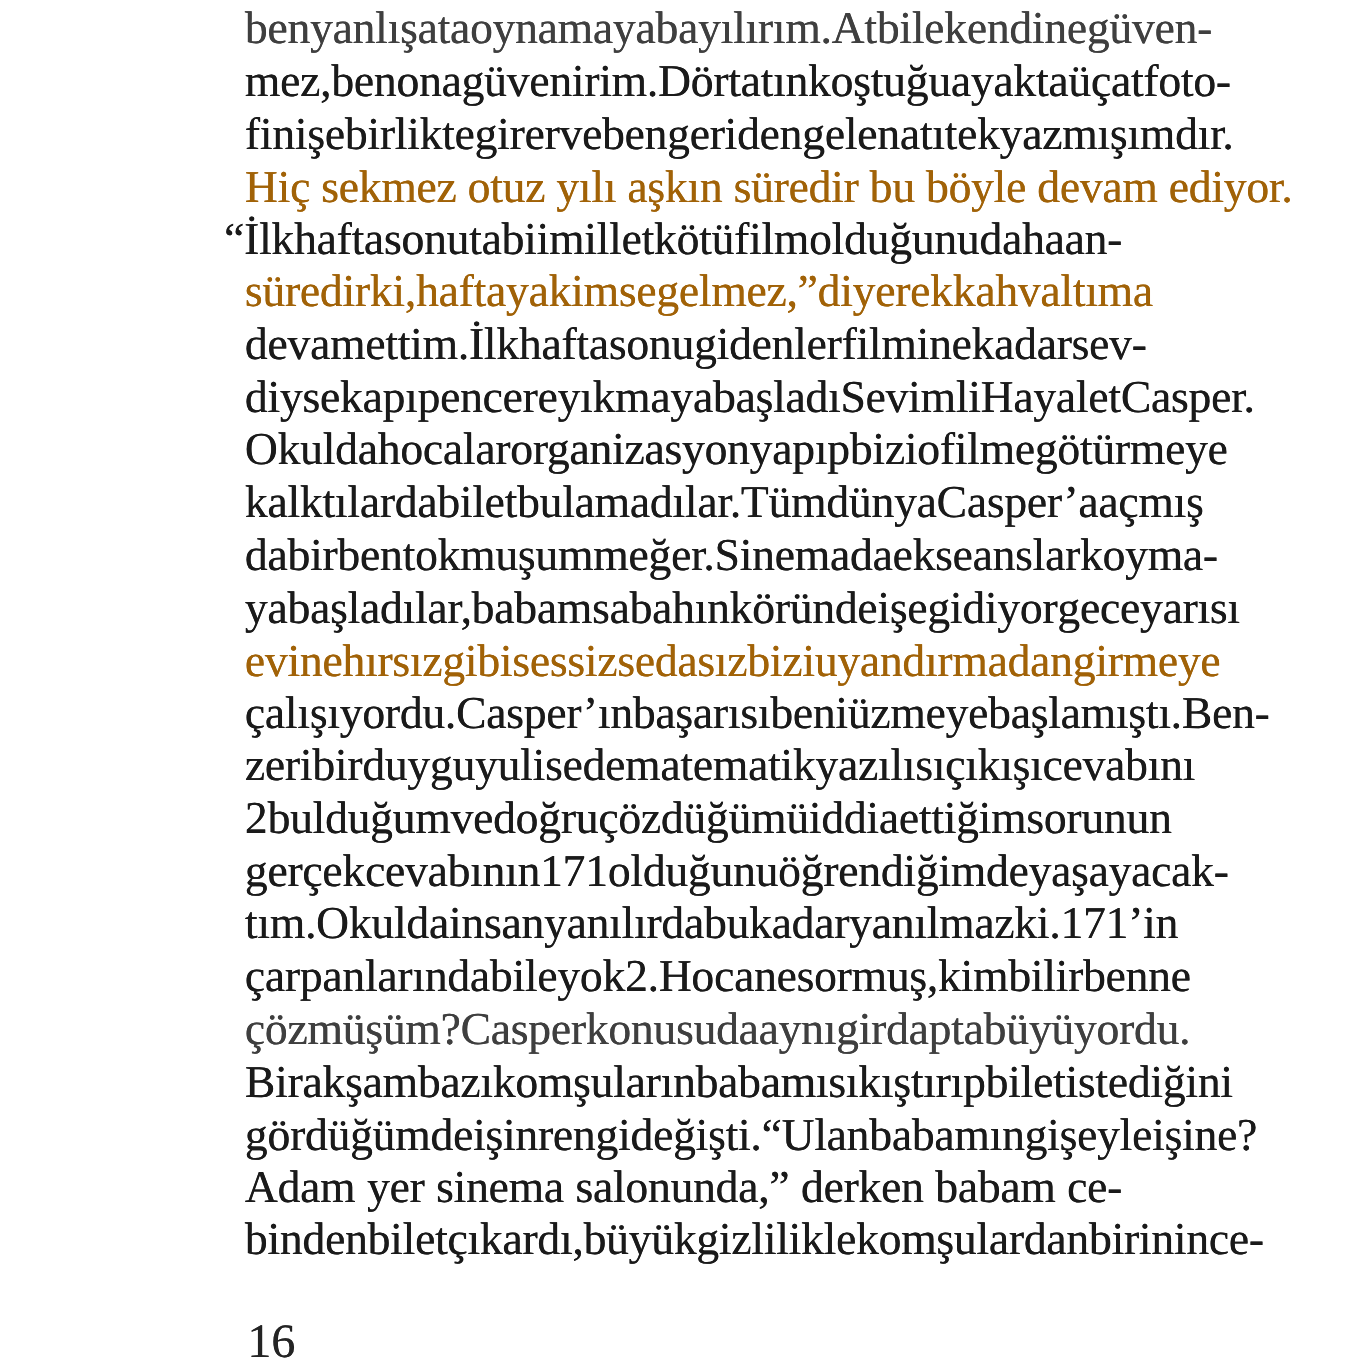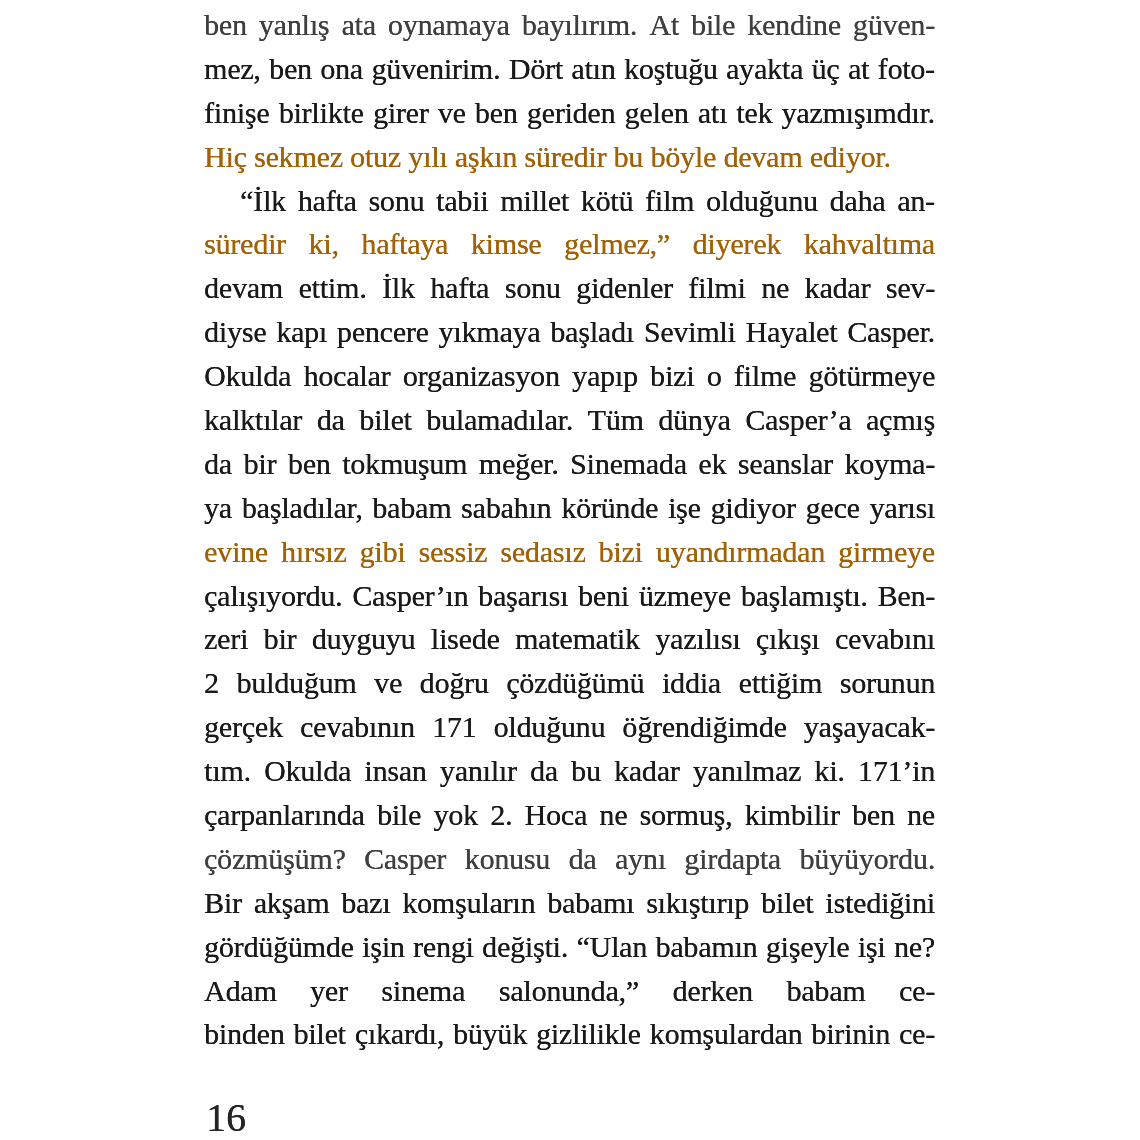--- a/index.html
+++ b/index.html
@@ -13,41 +13,41 @@
     width: 1140px;
     height: 1140px;
     background: #ffffff;
     overflow: hidden;
   }
   .text-block {
     position: absolute;
     left: 204px;
     top: 3px;
     width: 731px;
-    font-size: 30px;
+    font-size: 38px;
     letter-spacing: -0.2px;
     color: #1a1a1a;
   }
   .line {
     height: 43.9px;
     line-height: 43.9px;
     white-space: nowrap;
     text-shadow: 0.25px 0 currentColor;
   }
   
   .jl {
     display: flex;
     justify-content: space-between;
     align-items: baseline;
   }
   .jl span { display: inline-block; }
   
   .plain { display: block; text-align: left; }
   
-  .indent { padding-left: 36px; }
+  .indent { padding-left: 36px; justify-content: flex-end; }
   
   .mid { color: #3f3f3f; }
   .dim { color: #a16207; }
   .page-number {
     position: absolute;
     left: 206px;
     top: 1098px;
     font-size: 40px;
     line-height: 40px;
     color: #242424;

